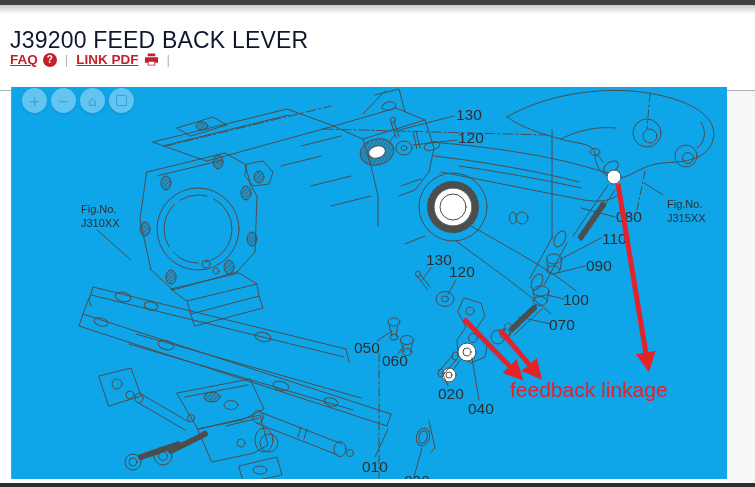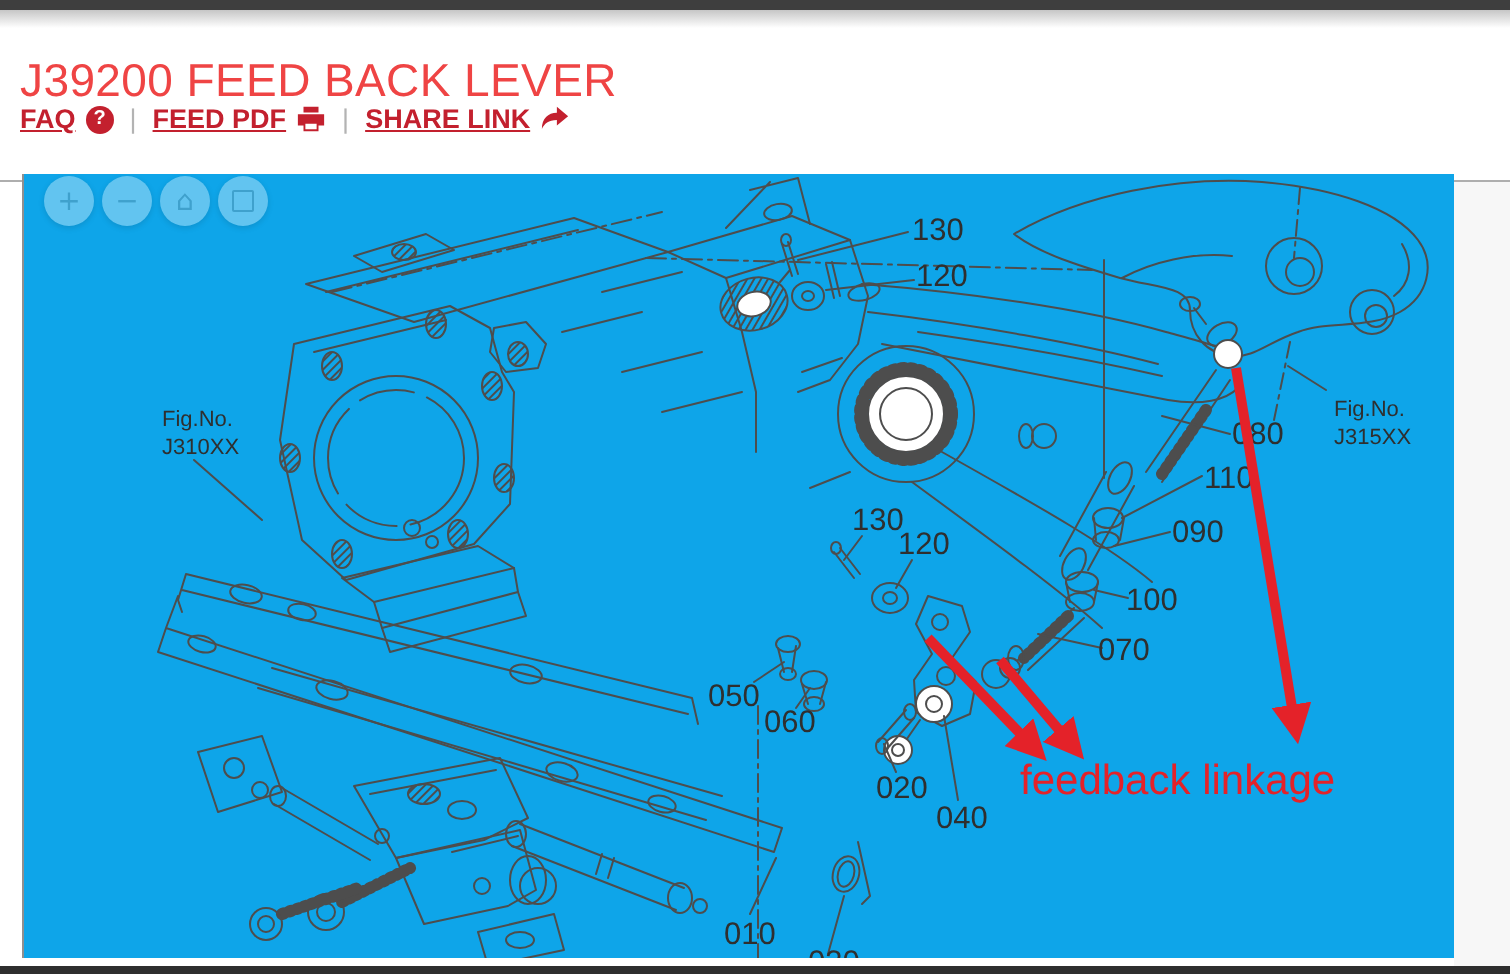--- a/index.html
+++ b/index.html
@@ -3,21 +3,21 @@
 <meta charset="utf-8">
 <style>
   html,body{margin:0;padding:0;}
   body{
     width:755px;height:487px;overflow:hidden;position:relative;
     background:#ffffff;font-family:"Liberation Sans",sans-serif;
   }
   .topbar{position:absolute;top:0;left:0;width:755px;height:5px;background:#3e3e3e;}
   .topfade{position:absolute;top:5px;left:0;width:755px;height:9px;background:linear-gradient(#c6c6c6,#ffffff);}
   .page-title{
-    position:absolute;top:12px;left:10px;font-size:23px;color:#ef4444;
+    position:absolute;top:12px;left:10px;font-size:23px;color:#0f172a;
     font-weight:400;letter-spacing:0.2px;white-space:nowrap;
   }
   .links-row{
     position:absolute;top:52px;left:10px;display:flex;align-items:center;
     font-size:13.5px;font-weight:700;color:#c3202e;white-space:nowrap;
   }
   .hlink{display:inline-flex;align-items:center;gap:5px;cursor:pointer;text-decoration:underline;}
   .sep{color:#b3b3b3;margin:0 8px;font-weight:400;}
   .qicon{
     display:inline-flex;align-items:center;justify-content:center;
@@ -49,32 +49,26 @@
 
 <h1 class="page-title">J39200 FEED BACK LEVER</h1>
 
 <nav class="links-row" id="links-row">
     <span class="hlink">
       <span>FAQ</span>
       <span class="qicon">?</span>
     </span>
     <span class="sep">|</span>
     <span class="hlink">
-      <span>FEED PDF</span>
+      <span>LINK PDF</span>
       <svg width="15" height="13" viewBox="0 0 16 13">
         <path d="M4 0h8v3H4z M1 4h14v6h-3v3H4v-3H1z M5 9h6v3H5z M12 5.5h2" fill="#c3202e" fill-rule="evenodd"></path>
       </svg>
     </span>
     <span class="sep">|</span>
-    <span class="hlink">
-      <span>SHARE LINK</span>
-      <svg width="15" height="13" viewBox="0 0 16 13">
-        <path d="M9 0 L15 5 L9 10 L9 7 C4.5 7 2.3 9 1 11.8 C1 6.2 4.3 3.3 9 3.2 Z" fill="#c3202e" fill-rule="evenodd"></path>
-      </svg>
-    </span>
   </nav>
 
 <div class="hairline"></div>
 
 <div class="viewport">
   <svg id="art" width="716" height="392" viewBox="11 91 716 392" fill="none" stroke="#4d4d4d" stroke-width="1" stroke-linecap="round" stroke-linejoin="round">
     <defs>
       <pattern id="hx" width="3" height="3" patternUnits="userSpaceOnUse" patternTransform="rotate(45)">
         <line x1="1" y1="0" x2="1" y2="3" stroke="#4d4d4d" stroke-width="1"></line>
       </pattern>

